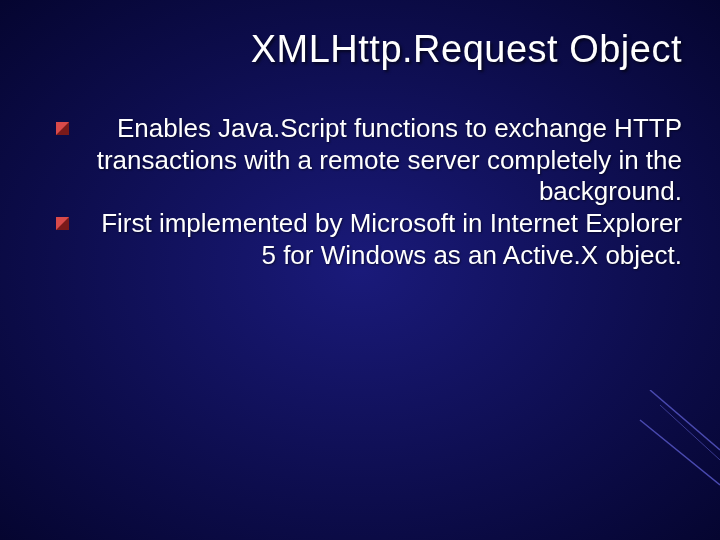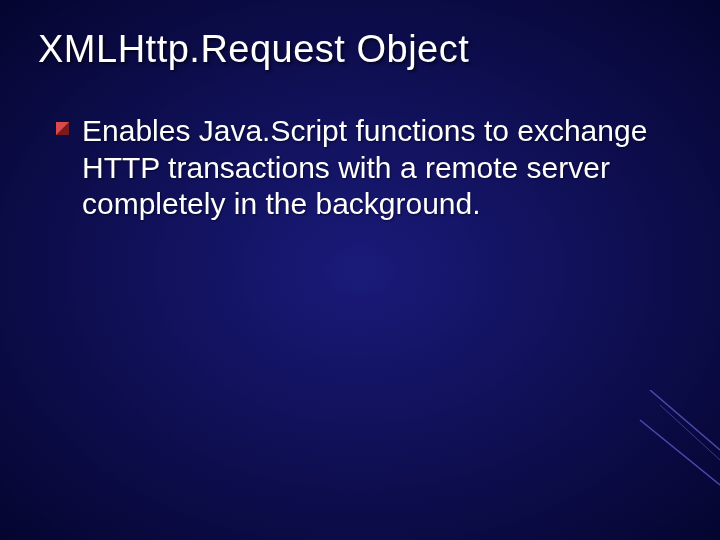--- a/index.html
+++ b/index.html
@@ -14,37 +14,38 @@
       font-family: Arial, Helvetica, sans-serif;
       color: #ffffff;
       overflow: hidden;
       position: relative;
     }
     .slide-container {
       width: 100%;
       height: 100%;
       padding: 28px 38px;
       position: relative;
+      text-align: right;
     }
     .title {
       font-size: 38px;
       font-weight: normal;
       color: #ffffff;
       text-shadow: 2px 2px 3px rgba(0,0,0,0.6);
       margin-bottom: 42px;
       letter-spacing: 0.5px;
     }
     .bullet-list {
       list-style: none;
       padding-left: 18px;
     }
     .bullet-item {
       position: relative;
       padding-left: 26px;
-      font-size: 30px;
+      font-size: 26px;
       line-height: 1.22;
       color: #ffffff;
       text-shadow: 1px 1px 2px rgba(0,0,0,0.5);
       margin-bottom: 0px;
     }
     .bullet-icon {
       position: absolute;
       left: 0;
       top: 9px;
       width: 13px;
@@ -72,20 +73,29 @@
   <ul class="bullet-list">
     <li class="bullet-item">
       <span class="bullet-icon">
         <svg viewBox="0 0 10 10">
             <rect x="0" y="0" width="10" height="10" fill="#7a1a1a"></rect>
             <polygon points="0,0 10,0 0,10" fill="#d94a4a"></polygon>
           </svg>
       </span>
       <span>Enables Java.Script functions to exchange HTTP transactions with a remote server completely in the background.</span>
     </li>
+    <li class="bullet-item">
+      <span class="bullet-icon">
+        <svg viewBox="0 0 10 10">
+            <rect x="0" y="0" width="10" height="10" fill="#7a1a1a"></rect>
+            <polygon points="0,0 10,0 0,10" fill="#d94a4a"></polygon>
+          </svg>
+      </span>
+      <span>First implemented by Microsoft in Internet Explorer 5 for Windows as an Active.X object.</span>
+    </li>
   </ul>
   <div class="corner-lines">
     <svg viewBox="0 0 90 120" width="90" height="120">
       <line x1="20" y1="0" x2="90" y2="60" stroke="#4a4ab0" stroke-width="1.5"></line>
       <line x1="10" y1="30" x2="90" y2="95" stroke="#4a4ab0" stroke-width="1.5"></line>
       <line x1="30" y1="15" x2="90" y2="70" stroke="#3a3a90" stroke-width="1"></line>
     </svg>
   </div>
 </div>
 

